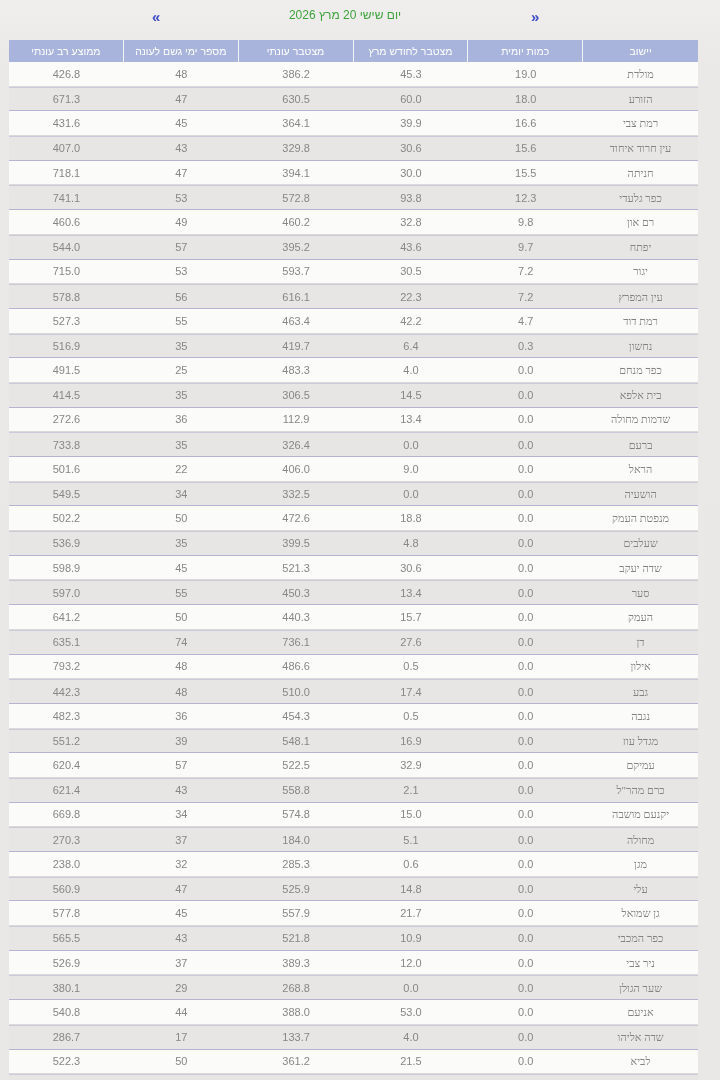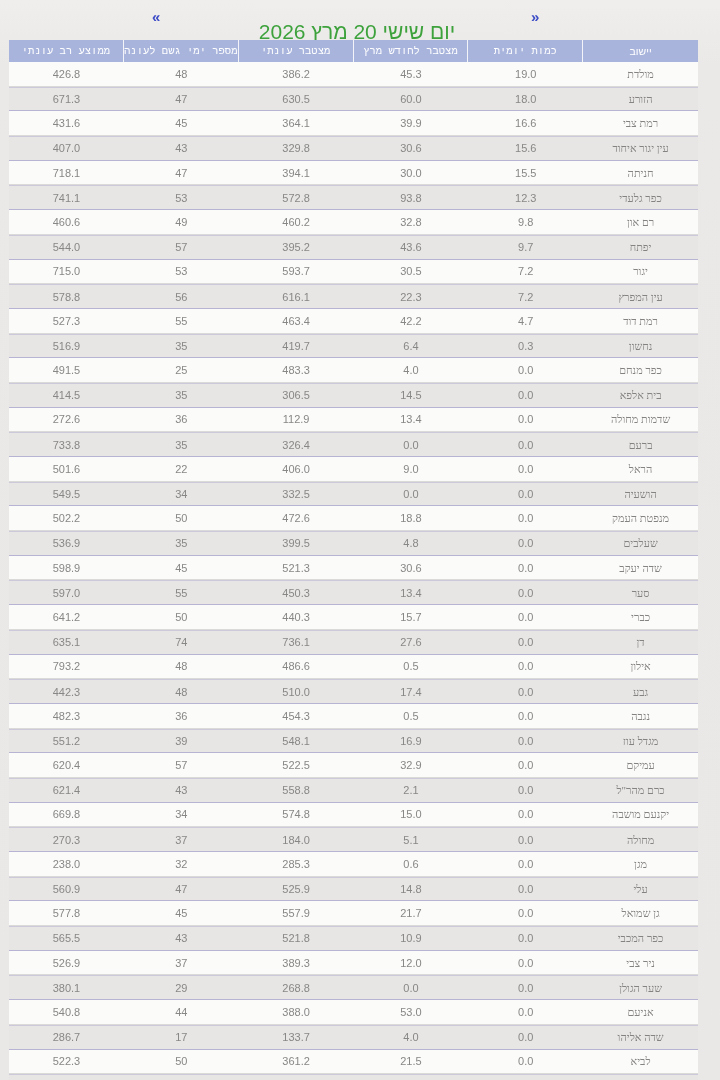--- a/index.html
+++ b/index.html
@@ -10,24 +10,24 @@
     overflow: hidden;
     background: linear-gradient(180deg, #efeeec 0%, #eae9e7 6%, #e9e8e6 100%);
     font-family: "Liberation Sans", sans-serif;
   }
   .topbar { position: relative; height: 40px; }
   .title {
     position: absolute;
     top: 8px;
     left: 345px;
     transform: translateX(-50%);
-    margin: 12px;
+    margin: 0;
     direction: rtl;
     white-space: nowrap;
-    font-size: 21px;
+    font-size: 12px;
     font-weight: 400;
     color: #3da23c;
   }
   .arrow {
     position: absolute;
     top: 9px;
     font-size: 15px;
     font-weight: 700;
     color: #3c4bc6;
     cursor: pointer;
@@ -53,21 +53,21 @@
   }
   .th {
     display: flex;
     align-items: center;
     justify-content: center;
     color: #ffffff;
     font-size: 10.5px;
     overflow: hidden;
     white-space: nowrap;
   }
-  .th + .th { border-inline-start: 1px solid rgba(255,255,255,0.85); font-family: Liberation Mono, monospace; }
+  .th + .th { border-inline-start: 1px solid rgba(255,255,255,0.85); }
 
   .tbody { display: block; }
   .row {
     display: grid;
     grid-template-columns: repeat(6, 1fr);
     align-items: center;
     height: 24.7px;
     box-sizing: border-box;
     background: #fbfbfa;
     border-bottom: 1px solid #dcdad8;
@@ -128,21 +128,21 @@
   <div class="row">
     <div class="cell name">רמת צבי</div>
     <div class="cell">16.6</div>
     <div class="cell">39.9</div>
     <div class="cell">364.1</div>
     <div class="cell">45</div>
     <div class="cell">431.6</div>
   </div>
 
   <div class="row">
-    <div class="cell name">עין יגור איחוד</div>
+    <div class="cell name">עין חרוד איחוד</div>
     <div class="cell">15.6</div>
     <div class="cell">30.6</div>
     <div class="cell">329.8</div>
     <div class="cell">43</div>
     <div class="cell">407.0</div>
   </div>
 
   <div class="row">
     <div class="cell name">חניתה</div>
     <div class="cell">15.5</div>
@@ -299,21 +299,21 @@
   <div class="row">
     <div class="cell name">סער</div>
     <div class="cell">0.0</div>
     <div class="cell">13.4</div>
     <div class="cell">450.3</div>
     <div class="cell">55</div>
     <div class="cell">597.0</div>
   </div>
 
   <div class="row">
-    <div class="cell name">כברי</div>
+    <div class="cell name">העמק</div>
     <div class="cell">0.0</div>
     <div class="cell">15.7</div>
     <div class="cell">440.3</div>
     <div class="cell">50</div>
     <div class="cell">641.2</div>
   </div>
 
   <div class="row">
     <div class="cell name">דן</div>
     <div class="cell">0.0</div>

